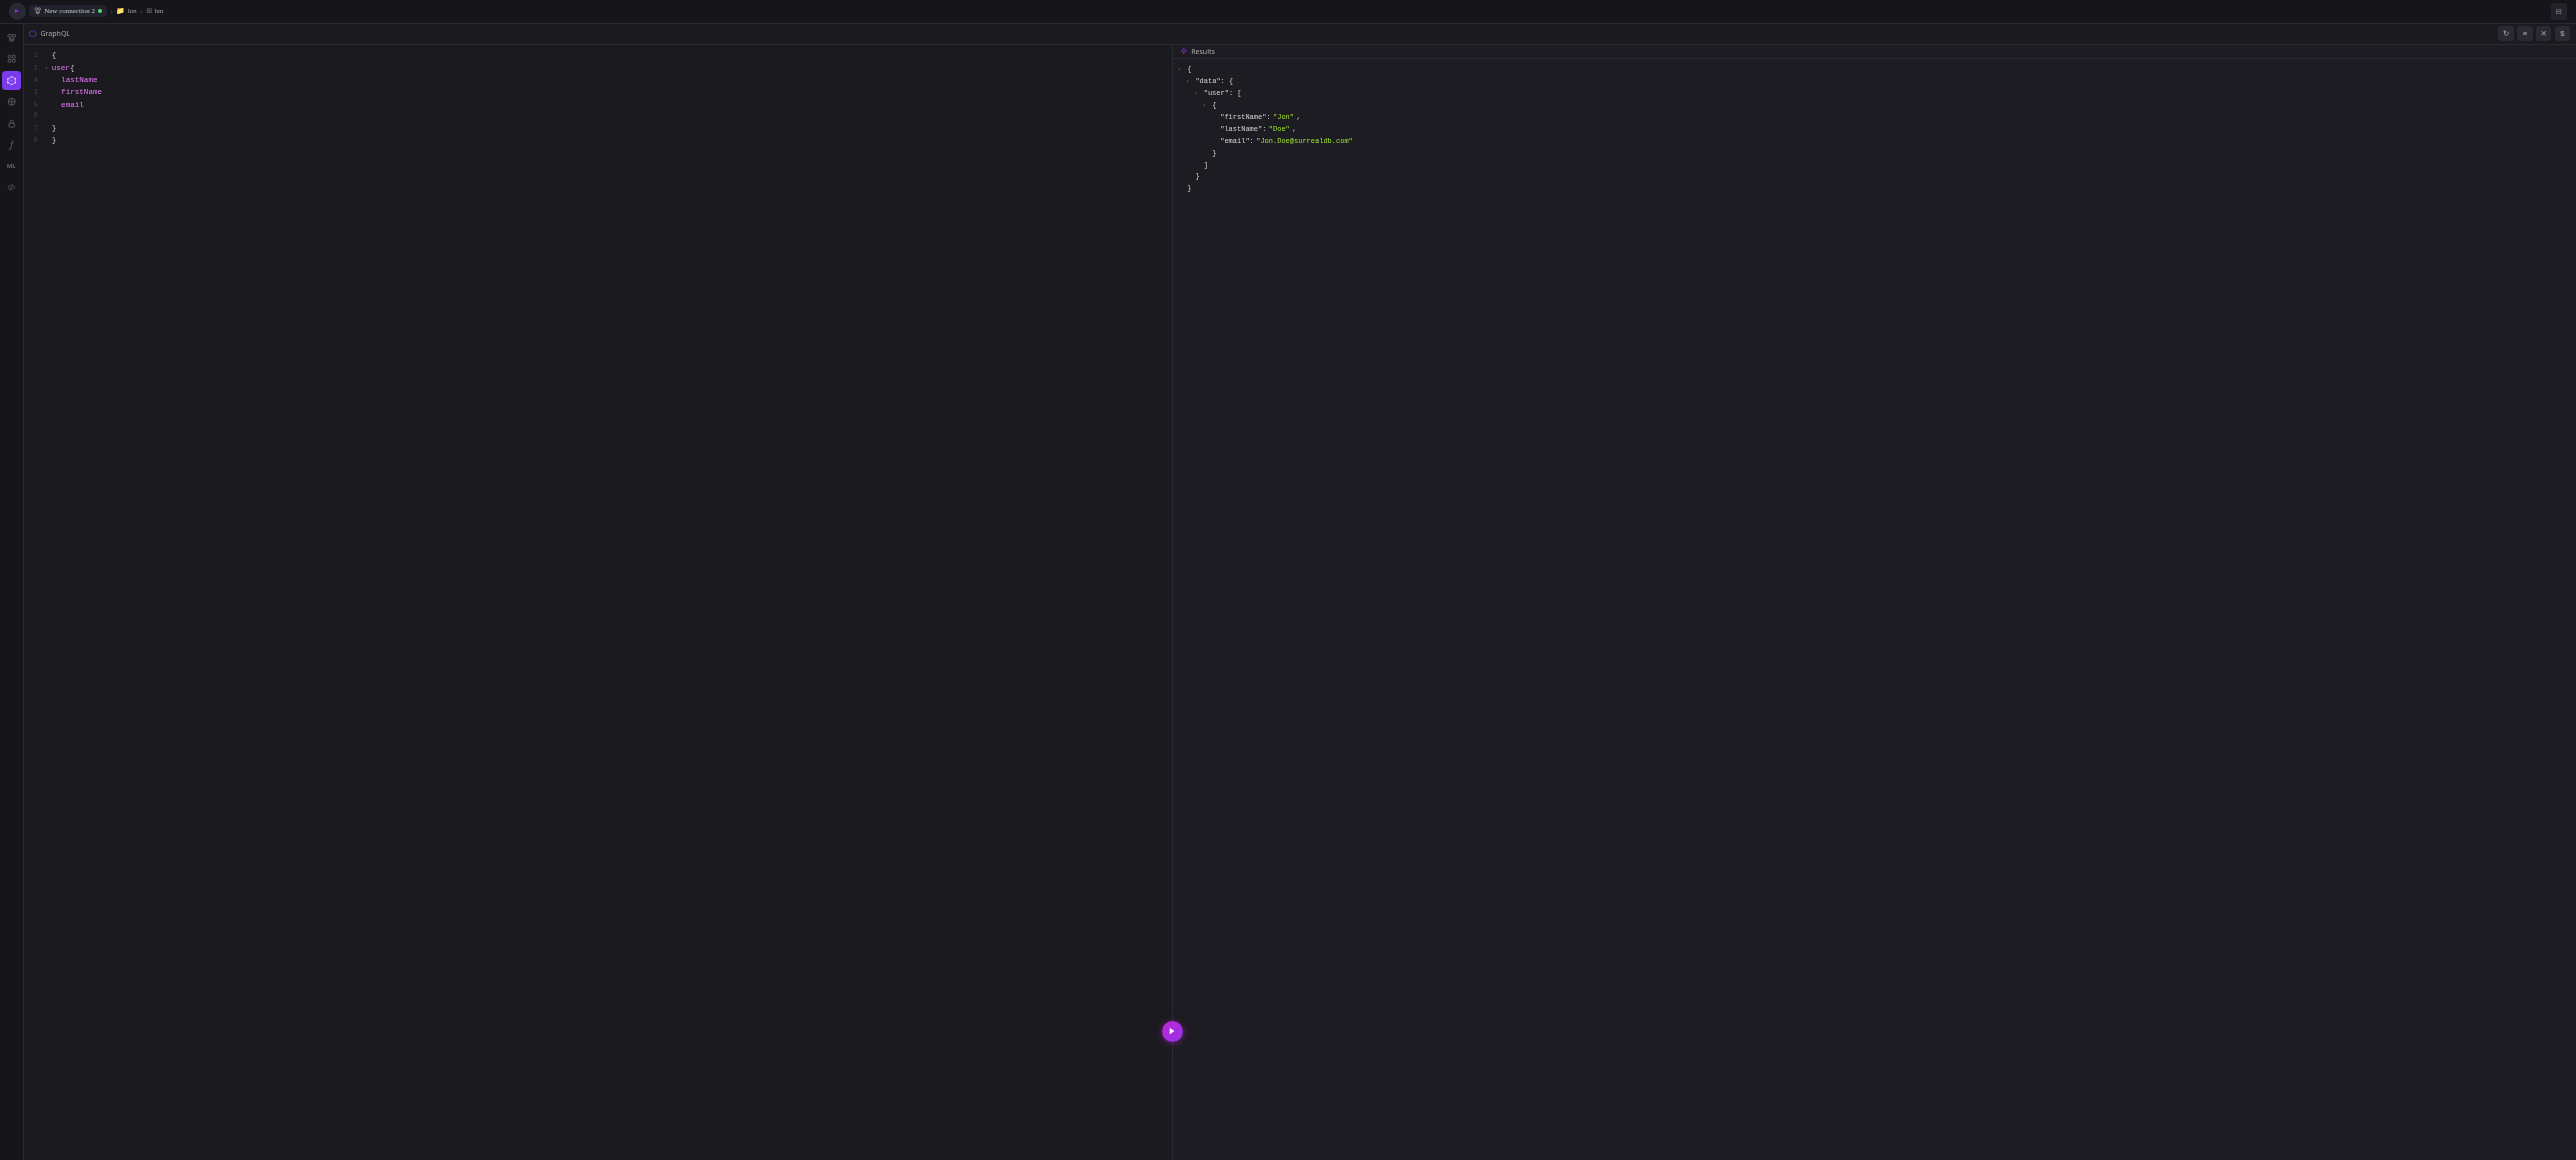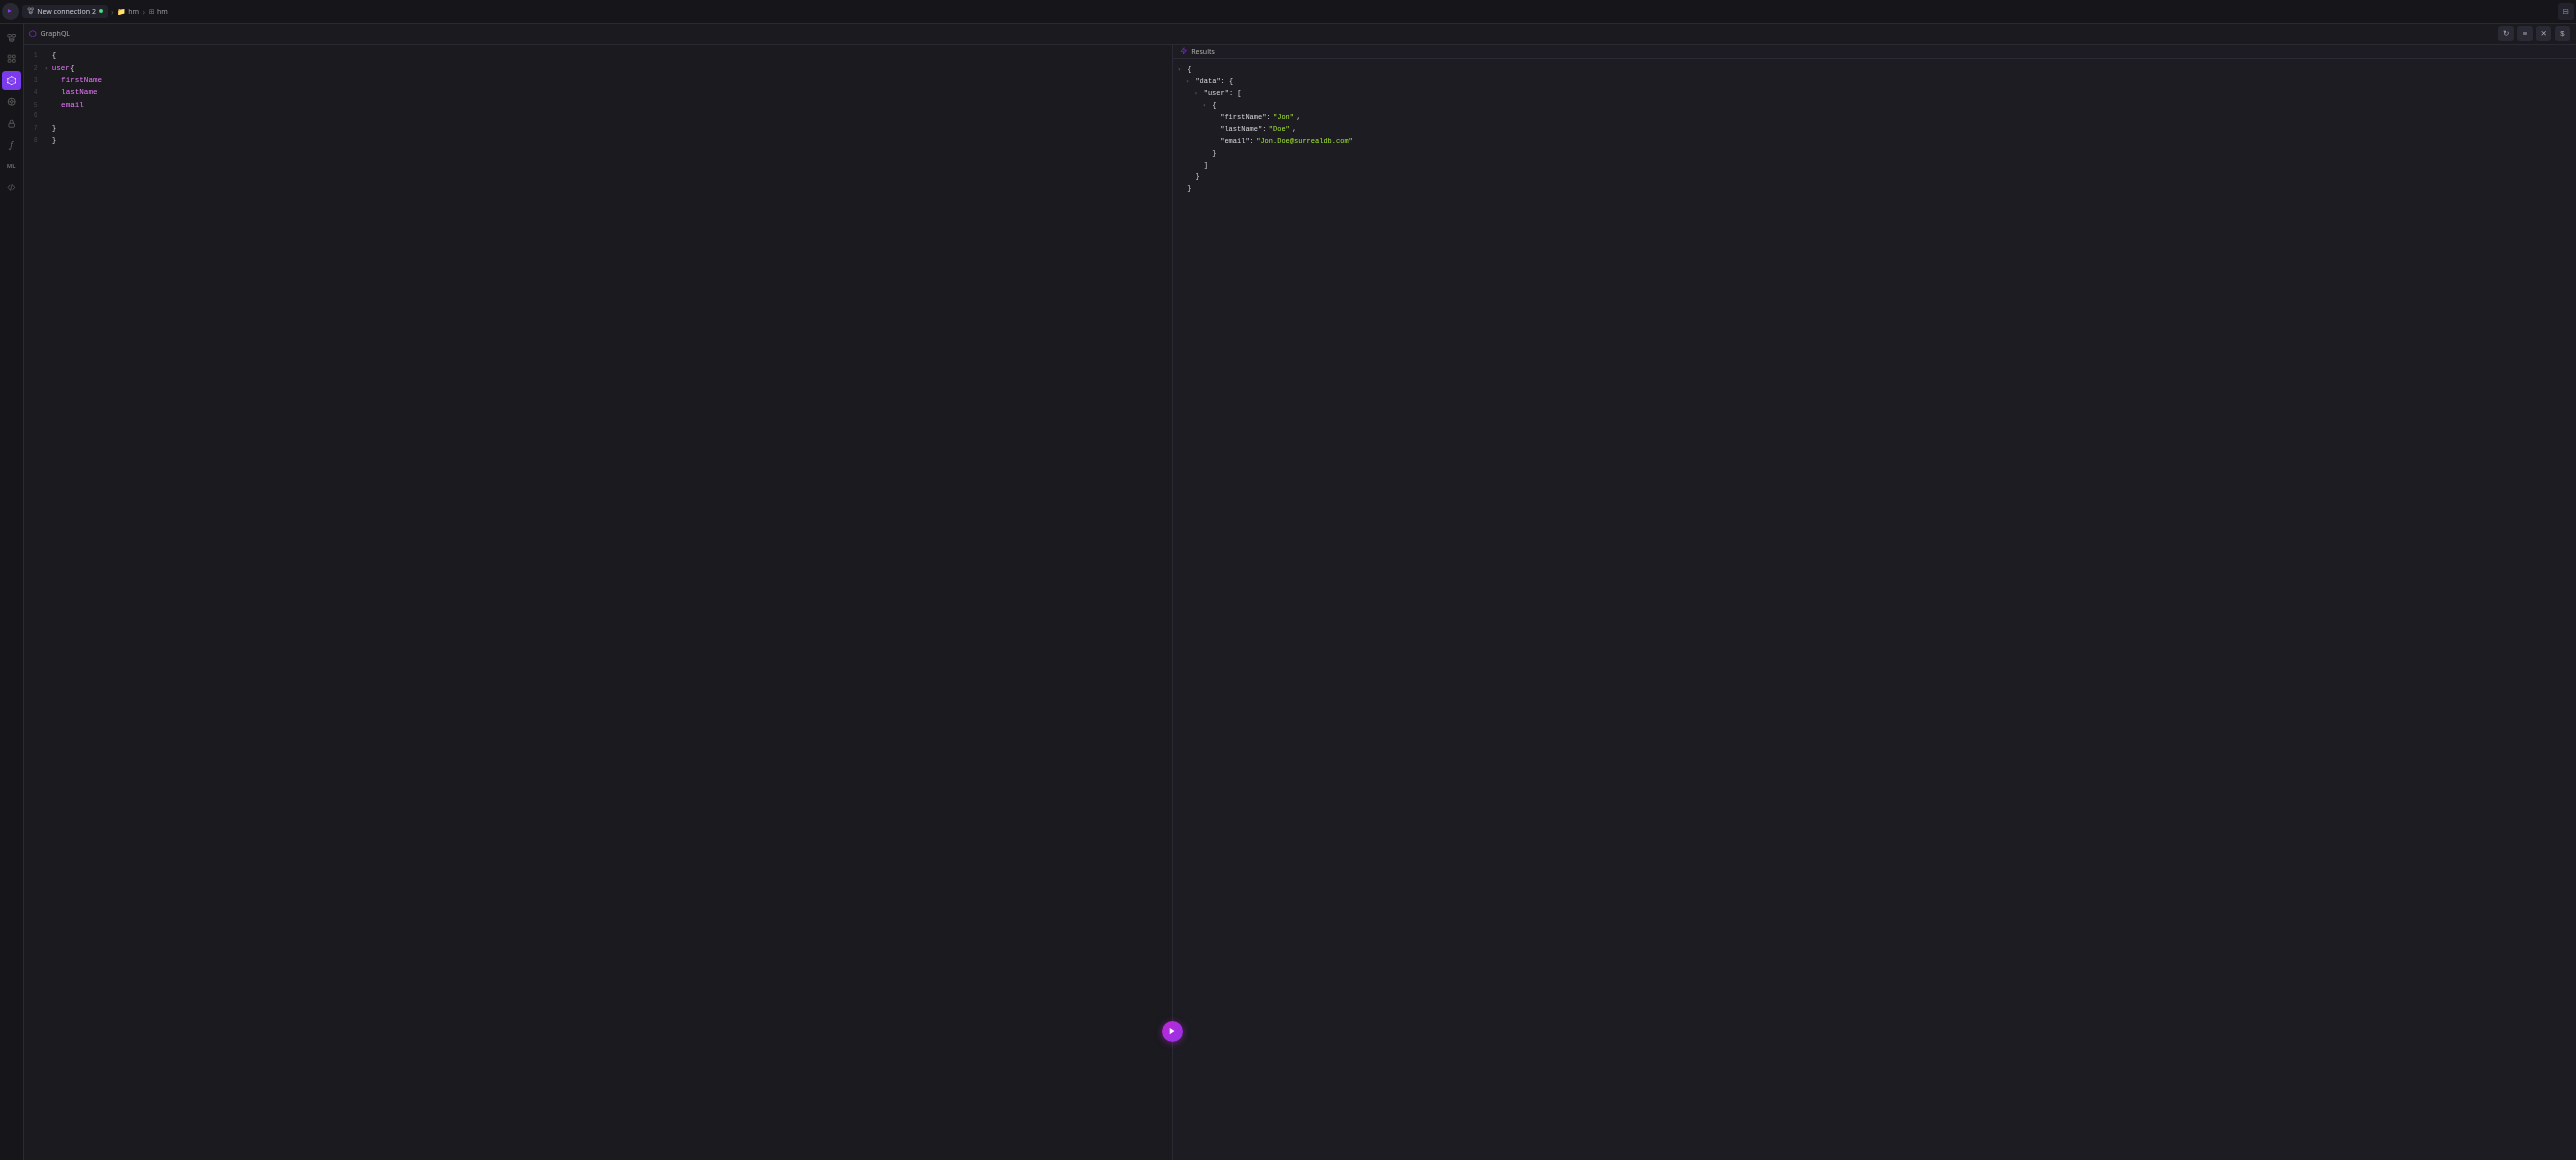--- a/index.html
+++ b/index.html
@@ -15,23 +15,24 @@
       flex-direction: column;
     }
 
     
     .topbar {
       display: flex;
       align-items: center;
       height: 23.5px;
       background: #16161a;
       border-bottom: 0.6px solid #2a2a35;
-      padding: 0 2px;
+      padding: 0 9px;
       gap: 3.5px;
       flex-shrink: 0;
+      font-family: Liberation Serif, serif;
     }
 
     .topbar-logo {
       width: 16.5px;
       height: 16.5px;
       border-radius: 50%;
       background: #2a2a35;
       display: flex; align-items: center; justify-content: center;
       flex-shrink: 0;
       overflow: hidden;
@@ -470,29 +471,29 @@
             <span class="line-content c-brace">{</span>
           </div>
 
           <div class="line">
             <span class="line-gutter">2</span>
             <span class="fold-arrow">▾</span>
             <span class="line-content"><span class="c-nested">user</span><span class="c-brace">{</span></span>
           </div>
 
           <div class="line">
+            <span class="line-gutter">4</span>
+            <span class="fold-arrow"></span>
+            <span class="line-content"><span class="c-indent"></span><span class="c-field-name">lastName</span></span>
+          </div>
+
+          <div class="line">
             <span class="line-gutter">3</span>
             <span class="fold-arrow"></span>
             <span class="line-content"><span class="c-indent"></span><span class="c-field-name">firstName</span></span>
-          </div>
-
-          <div class="line">
-            <span class="line-gutter">4</span>
-            <span class="fold-arrow"></span>
-            <span class="line-content"><span class="c-indent"></span><span class="c-field-name">lastName</span></span>
           </div>
 
           <div class="line">
             <span class="line-gutter">5</span>
             <span class="fold-arrow"></span>
             <span class="line-content"><span class="c-indent"></span><span class="c-field-name">email</span></span>
           </div>
 
           <div class="line">
             <span class="line-gutter">6</span>

